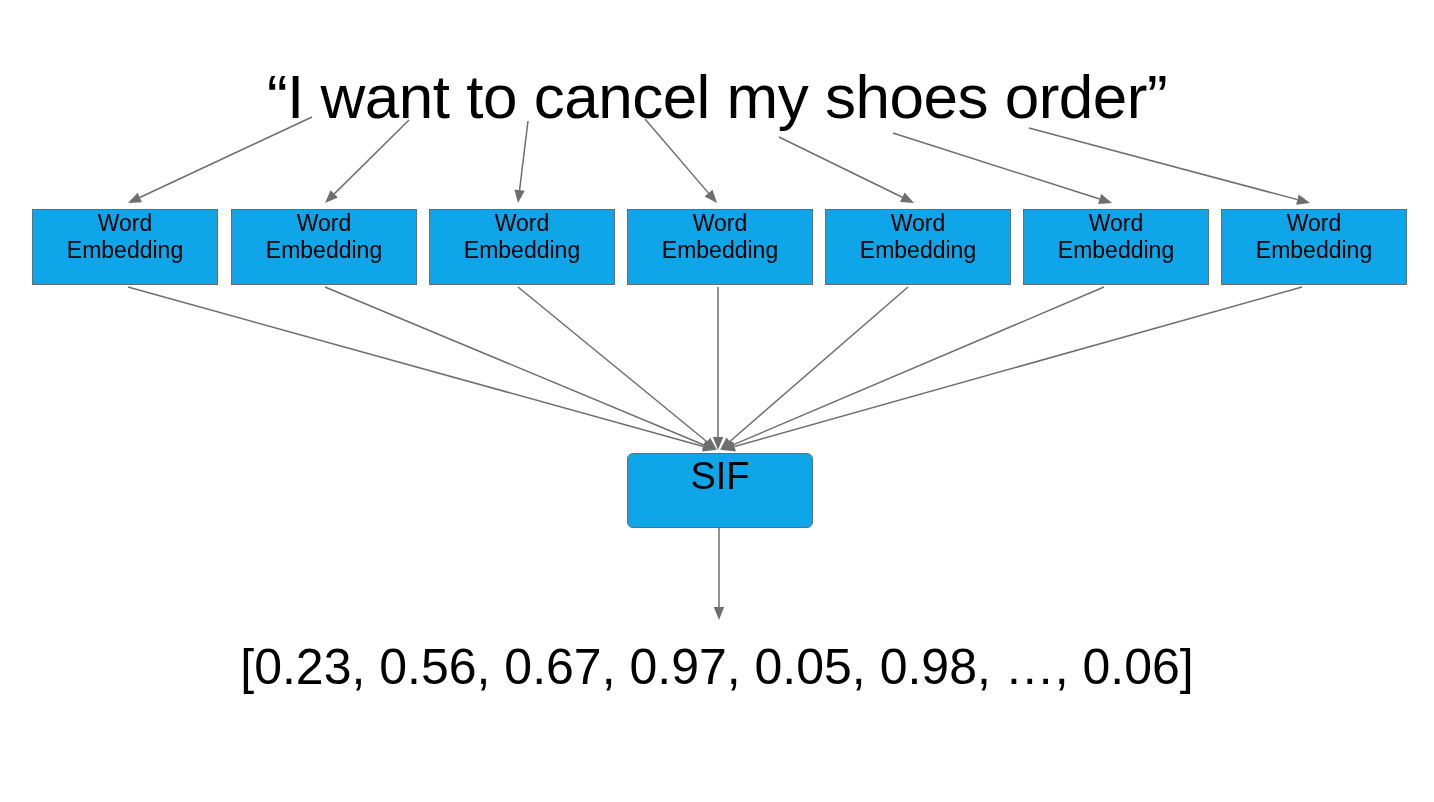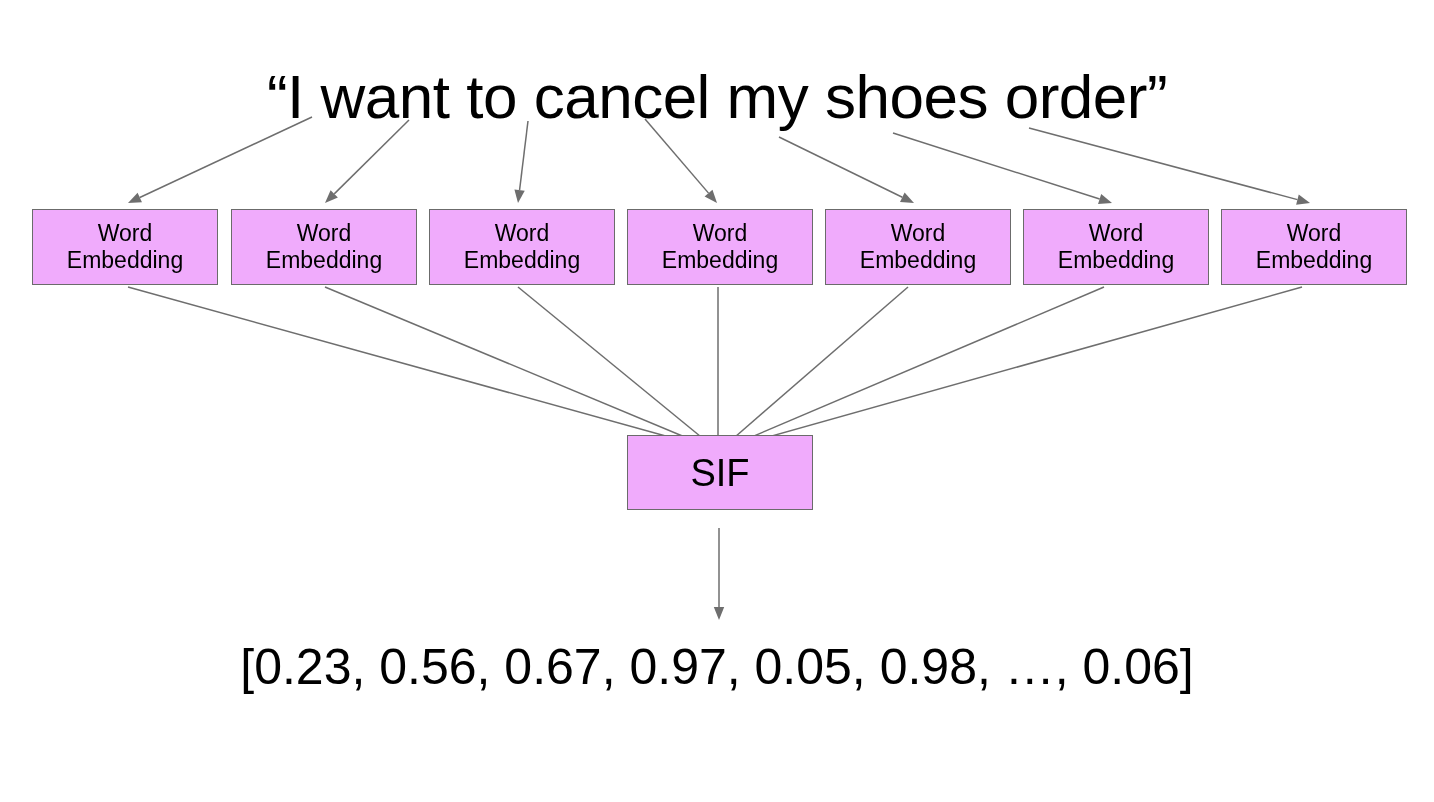--- a/index.html
+++ b/index.html
@@ -36,23 +36,22 @@
     font-size: 62px;
     line-height: 74px;
     letter-spacing: -0.5px;
     white-space: nowrap;
     color: #000000;
   }
   .node-box {
     position: absolute;
     box-sizing: border-box;
     border: 1.6px solid #6b6b6b;
-    background: #f0abfc;
+    background: #0ea5e9;
     display: flex;
-    align-items: center;
     justify-content: center;
     text-align: center;
   }
   .we-box {
     height: 76px;
     font-size: 23px;
     line-height: 27px;
     color: #000000;
   }
   .we-label {
@@ -169,19 +168,19 @@
       <div class="node-box we-box" style="left: 1023px; top: 209px; width: 186px; height: 76px; border-color: rgb(107, 107, 107);">
         <span class="we-label">Word
 Embedding</span>
       </div>
       <div class="node-box we-box" style="left: 1221px; top: 209px; width: 186px; height: 76px; border-color: rgb(107, 107, 107);">
         <span class="we-label">Word
 Embedding</span>
       </div>
     </div>
 
-  <div class="node-box sif-box" id="sif-box" style="left: 627px; top: 435px; width: 186px; height: 75px; border-color: rgb(107, 107, 107);">
+  <div class="node-box sif-box" id="sif-box" style="left: 627px; top: 453px; width: 186px; height: 75px; border-color: rgb(107, 107, 107); border-radius: 6px;">
     <span>SIF</span>
   </div>
 
   <div class="vector-output">[0.23, 0.56, 0.67, 0.97, 0.05, 0.98, …, 0.06]</div>
 
 </div>
 
 </body></html>

